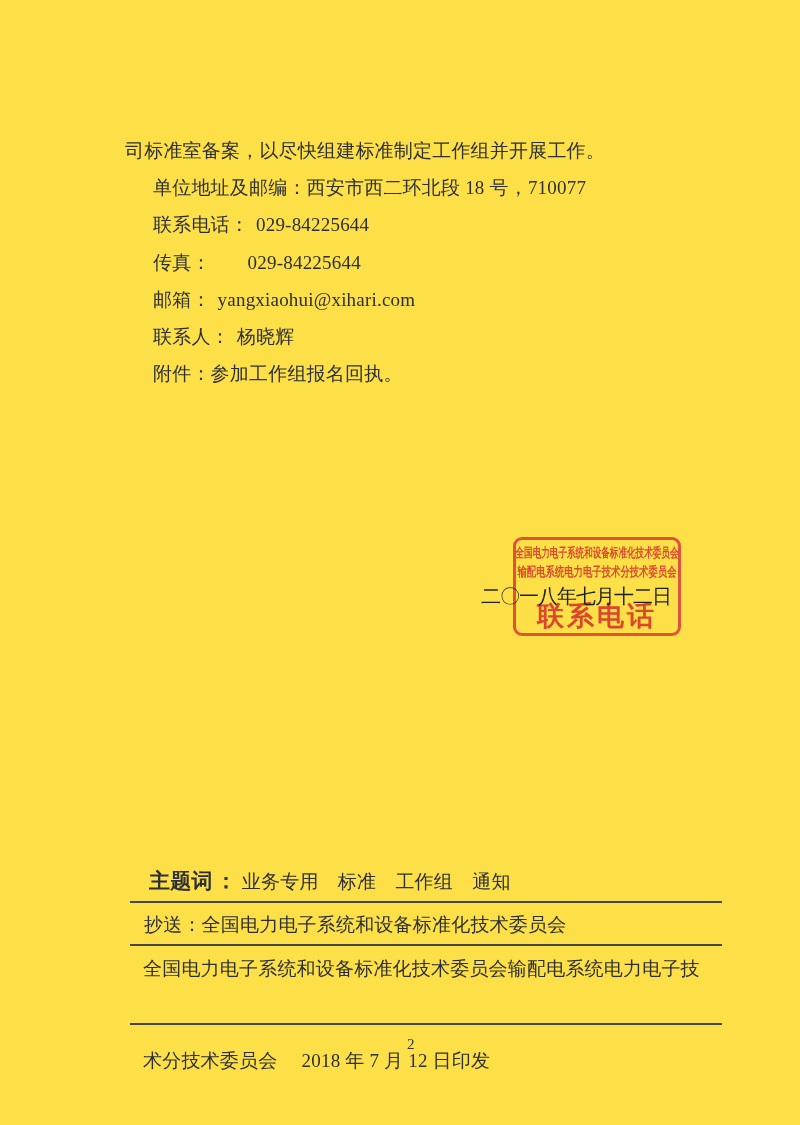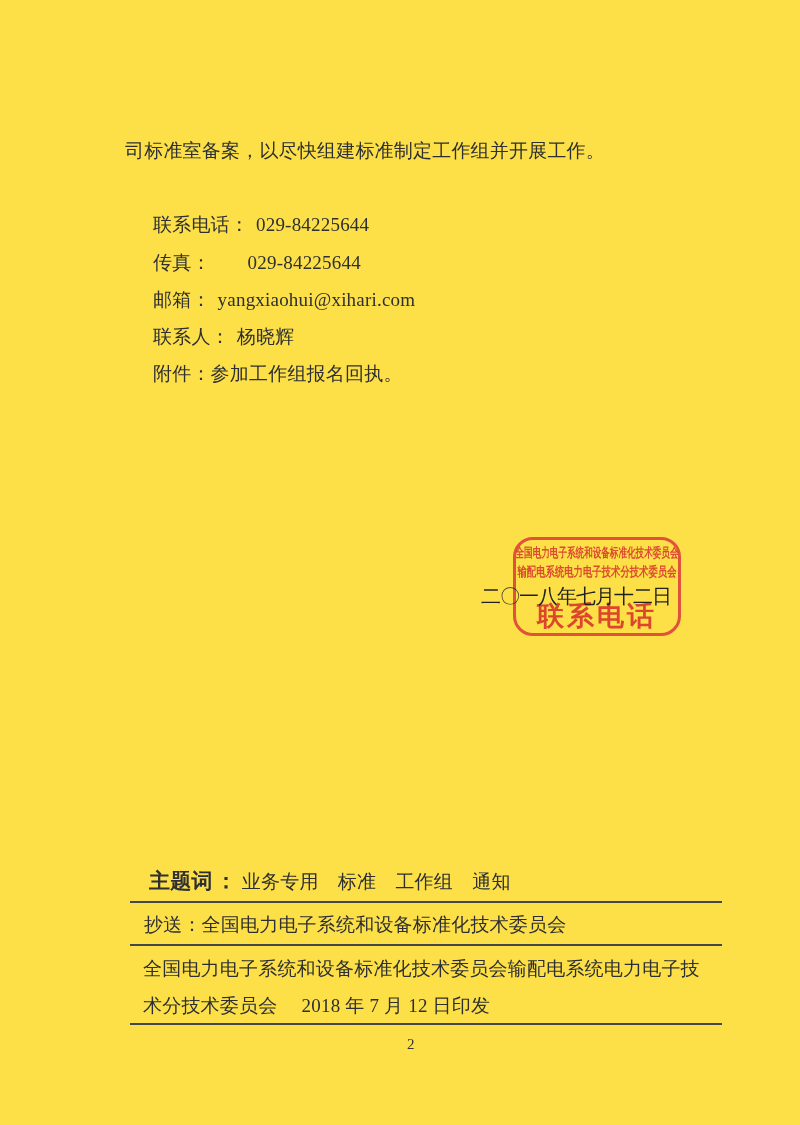--- a/index.html
+++ b/index.html
@@ -39,21 +39,21 @@
   }
   .kw-colon { margin: 0 5px 0 3px; }
   
   .stamp {
     position: absolute;
     left: 513px;
     top: 537px;
     width: 168px;
     height: 99px;
     border: 3px solid #e0523a;
-    border-radius: 20px;
+    border-radius: 9px;
     box-sizing: border-box;
     z-index: 2;
     padding-left: 45px;
   }
   .stamp-small {
     position: absolute;
     left: 50%;
     white-space: nowrap;
     font-size: 13px;
     font-weight: bold;
@@ -96,20 +96,21 @@
     color: #33363a;
   }
 </style>
 </head>
 <body>
 
 <div class="page">
 
   <div class="tline" style="left:125px; top:139px;">司标准室备案，以尽快组建标准制定工作组并开展工作。</div>
 
+  <div class="tline" style="left:153px; top:176px;">单位地址及邮编：西安市西二环北段 18 号，710077</div>
 
   <div class="tline" style="left:153px; top:213px;">
     <span>联系电话：</span><span class="val-gap-small">029-84225644</span>
   </div>
 
   <div class="tline" style="left:153px; top:251px;">
     <span>传真：</span><span class="val-gap-wide">029-84225644</span>
   </div>
 
   <div class="tline" style="left:153px; top:288px;">
@@ -135,19 +136,19 @@
   </div>
 
   <div class="rule" style="top:901px;"></div>
 
   <div class="tline" style="left:144px; top:913px;">抄送：全国电力电子系统和设备标准化技术委员会</div>
 
   <div class="rule" style="top:944px;"></div>
 
   <div class="tline" style="left:143px; top:957px;">全国电力电子系统和设备标准化技术委员会输配电系统电力电子技</div>
 
-  <div class="tline" style="left:143px; top:994px;">术分技术委员会　 2018 年 7 月 12 日印发</div>
+  <div class="tline" style="left:143px; top:1049px;">术分技术委员会　 2018 年 7 月 12 日印发</div>
 
   <div class="rule" style="top:1023px;"></div>
 
   <div class="page-num">2</div>
 
 </div>
 
 </body></html>

